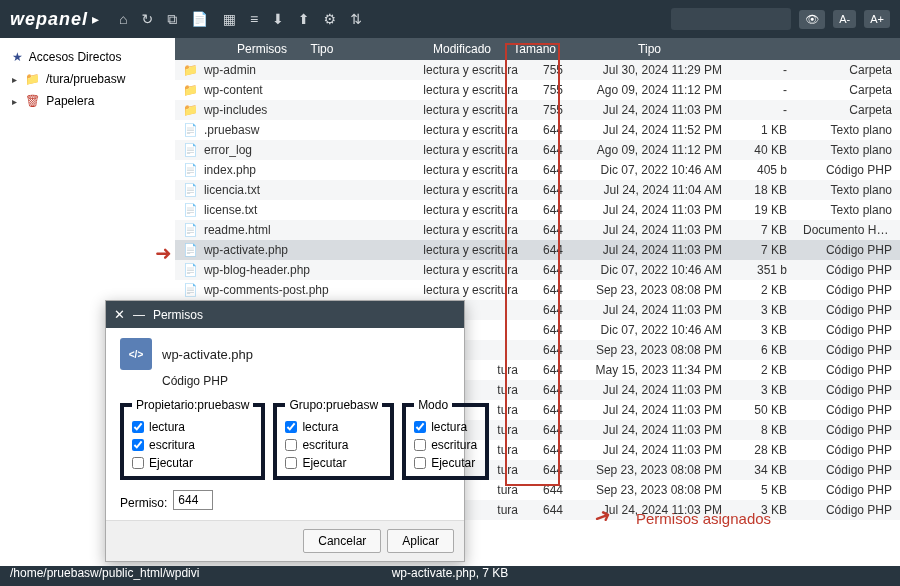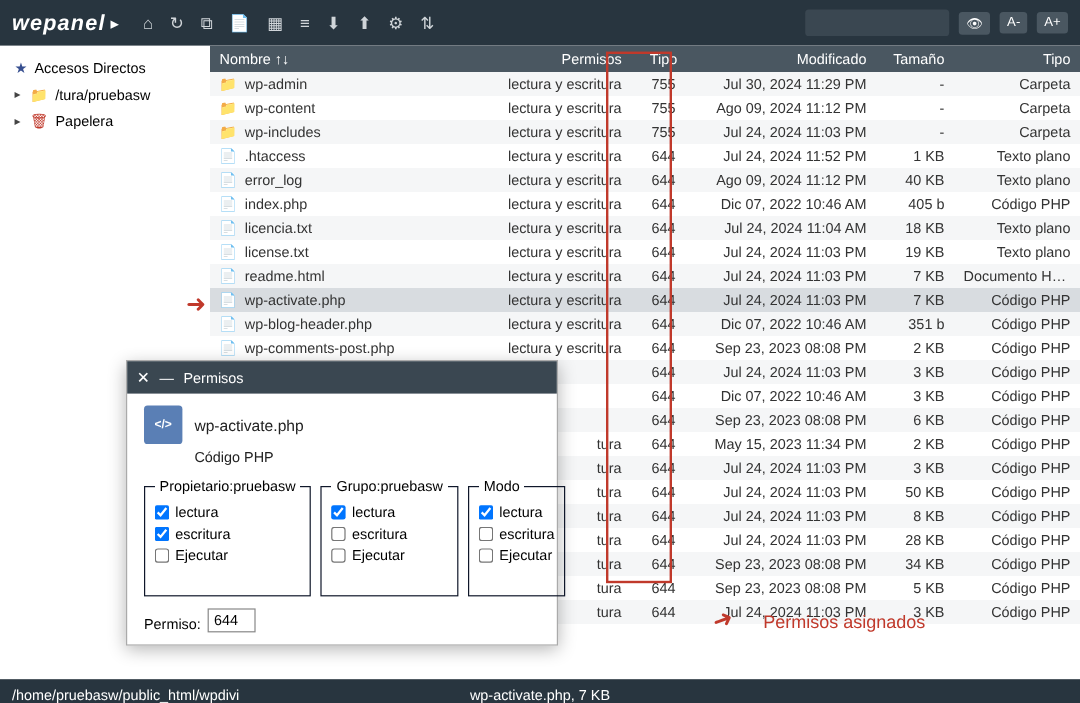--- a/index.html
+++ b/index.html
@@ -38,29 +38,29 @@
 .annot{position:absolute;color:#c0392b;font-weight:normal;font-size:15px;pointer-events:none}
 .dialog{position:absolute;left:105px;top:300px;width:360px;background:#fff;border:1px solid #aaa;box-shadow:0 4px 14px rgba(0,0,0,0.3)}
 .dlg-title{background:#3a4751;color:#fff;padding:6px 8px;display:flex;align-items:center;gap:8px;font-size:13px}
 .dlg-close{cursor:pointer;font-size:13px}
 .dlg-body{padding:10px 14px}
 .dlg-file{display:flex;align-items:center;gap:10px;margin-bottom:4px}
 .php-icon{width:32px;height:32px;background:#5a7fb5;border-radius:3px;display:flex;align-items:center;justify-content:center;color:#fff;font-weight:bold;font-size:10px}
 .dlg-filename{font-size:13px;color:#222}
 .dlg-filetype{font-size:12px;color:#222;margin-left:42px;margin-bottom:10px}
 .perm-groups{display:flex;gap:8px}
-.fieldset{border:1px solid #0f172a;padding:6px 8px 24px;font-size:12px;flex:1}
+.fieldset{border:4px solid #0f172a;padding:6px 8px 4px;font-size:12px;flex:1}
 .fieldset legend{padding:0 4px;font-size:12px}
 .chk{display:flex;align-items:center;gap:5px;padding:2px 0}
 .chk input{width:12px;height:12px}
 .perm-input{margin-top:10px;display:flex;align-items:flex-end;gap:6px;font-size:12px}
 .perm-input input{width:40px;height:20px;border:1px solid #888;padding:2px 4px;font-size:12px}
 .dlg-buttons{display:flex;justify-content:flex-end;gap:6px;padding:8px 10px;background:#f0f0f0;border-top:1px solid #ddd}
 .dlg-buttons button{padding:4px 14px;font-size:12px;border:1px solid #aaa;background:#f8f8f8;cursor:pointer;border-radius:2px}
-.footer{position:absolute;bottom:0;left:0;right:0;background:#28353f;color:#fff;height:20px;display:flex;align-items:flex-end;padding:0 10px;font-size:11px}
+.footer{position:absolute;bottom:0;left:0;right:0;background:#28353f;color:#fff;height:20px;display:flex;align-items:flex-start;padding:0 10px;font-size:11px}
 .footer .fc{margin-right:auto}
 .footer .fm{position:absolute;left:50%;transform:translateX(-50%)}
 .footer .fr{margin-left:auto}
 </style>
 </head>
 <body>
 
 <div class="header">
   <span class="logo">wepanel</span>
   <span class="arrow">▸</span>
@@ -97,21 +97,20 @@
     </div>
     <div class="sb-item">
       <span class="caret">▸</span>
       <span class="trash">🗑</span>
       <span>Papelera</span>
     </div>
   </div>
 
   <div class="content">
     <div class="col-header">
-      <div class="c-name"><span>Nombre</span> ↑↓</div>
       <div class="c-perm">Permisos</div>
       <div class="c-mode">Tipo</div>
       <div class="c-mod">Modificado</div>
       <div class="c-size">Tamaño</div>
       <div class="c-type">Tipo</div>
     </div>
     <div id="rows">
         <div class="row">
           <div class="fname">
             <span class="ficon fico-folder">📁</span>
@@ -141,21 +140,21 @@
           </div>
           <div class="perm">lectura y escritura</div>
           <div class="mode">755</div>
           <div class="mod">Jul 24, 2024 11:03 PM</div>
           <div class="size">-</div>
           <div class="type">Carpeta</div>
         </div>
         <div class="row">
           <div class="fname">
             <span class="ficon fico-file">📄</span>
-            <span>.htaccess</span>
+            <span>.pruebasw</span>
           </div>
           <div class="perm">lectura y escritura</div>
           <div class="mode">644</div>
           <div class="mod">Jul 24, 2024 11:52 PM</div>
           <div class="size">1 KB</div>
           <div class="type">Texto plano</div>
         </div>
         <div class="row">
           <div class="fname">
             <span class="ficon fico-file">📄</span>
@@ -408,18 +407,22 @@
     <label class="chk"><input type="checkbox" checked="" style="">lectura</label>
     <label class="chk"><input type="checkbox" style="">escritura</label>
     <label class="chk"><input type="checkbox" style="">Ejecutar</label>
         </fieldset>
       </div>
     <div class="perm-input">
       <span>Permiso:</span>
       <input type="text" value="644" style="">
     </div>
   </div>
+  <div class="dlg-buttons">
+    <button>Cancelar</button>
+    <button>Aplicar</button>
+  </div>
 </div>
 
 <div class="footer">
   <span class="fc">/home/pruebasw/public_html/wpdivi</span>
   <span class="fm">wp-activate.php, 7 KB</span>
 </div>
 
 </body></html>

